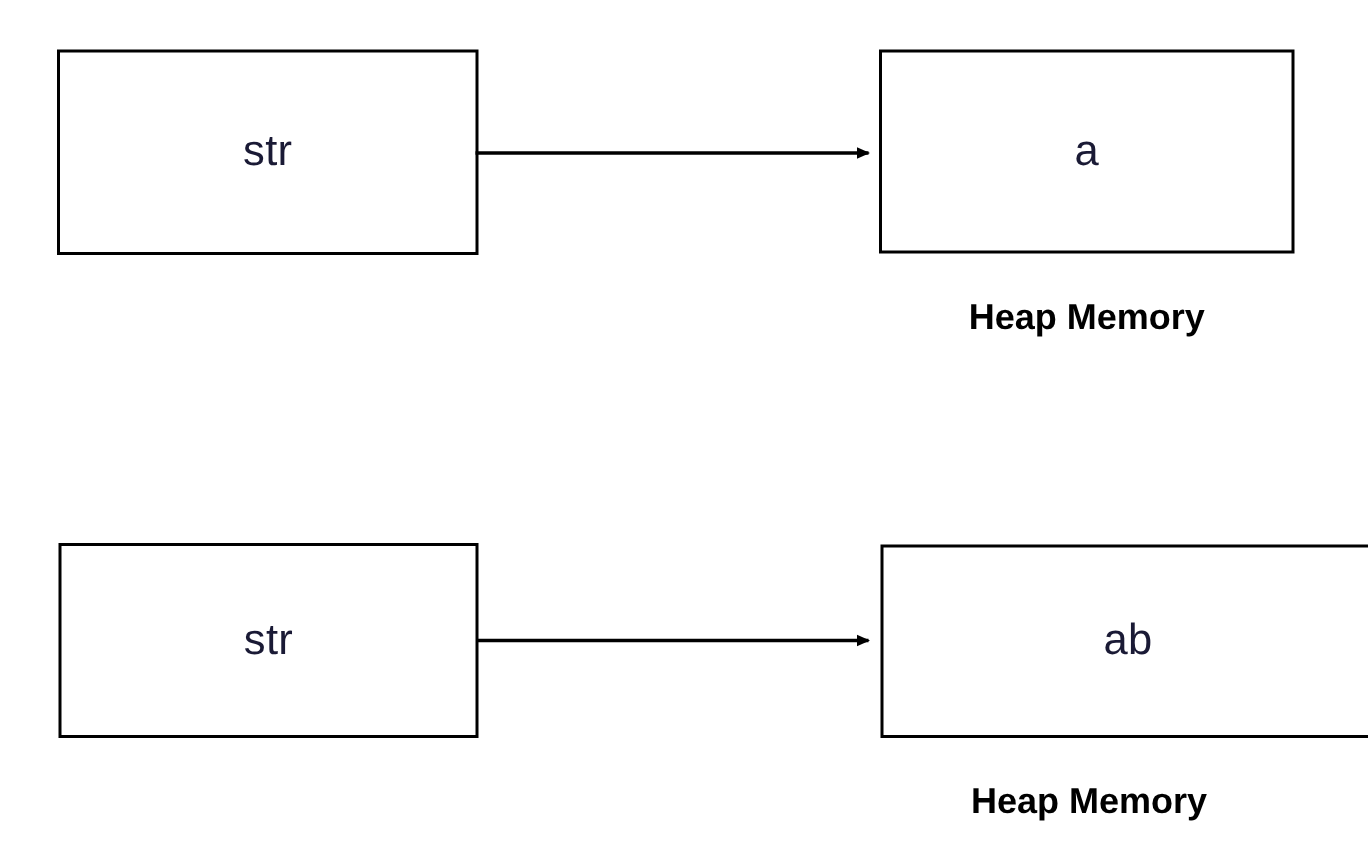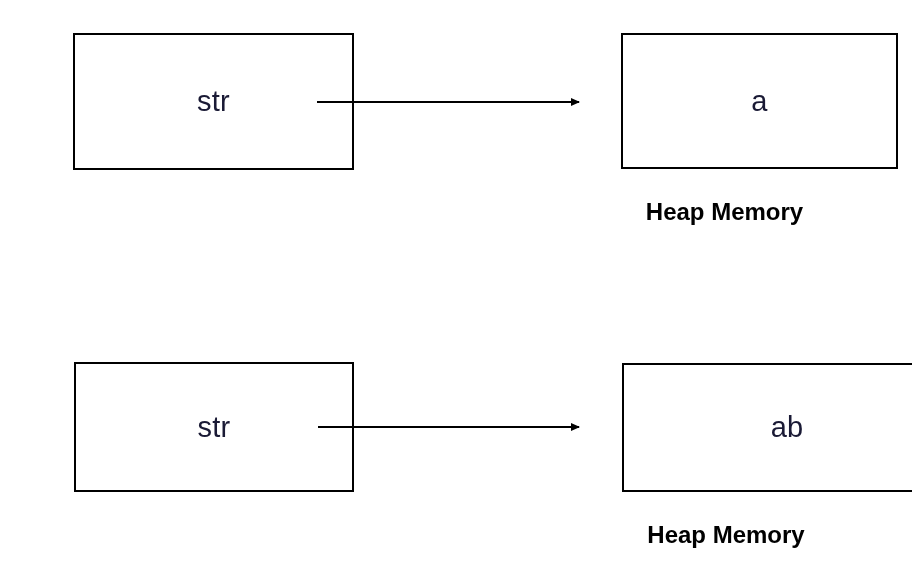--- a/index.html
+++ b/index.html
@@ -21,21 +21,20 @@
 
   
   .node-box {
     position: absolute;
     box-sizing: border-box;
     background: #ffffff;
     border: 2px solid #000000;
     display: flex;
     align-items: center;
     justify-content: center;
-    margin-left: 35px;
   }
   .node-label {
     font-family: "Liberation Sans", sans-serif;
     font-size: 29px;
     font-weight: 400;
     color: #1a1a35;
     line-height: 1;
     letter-spacing: 0.2px;
     user-select: none;
   }

